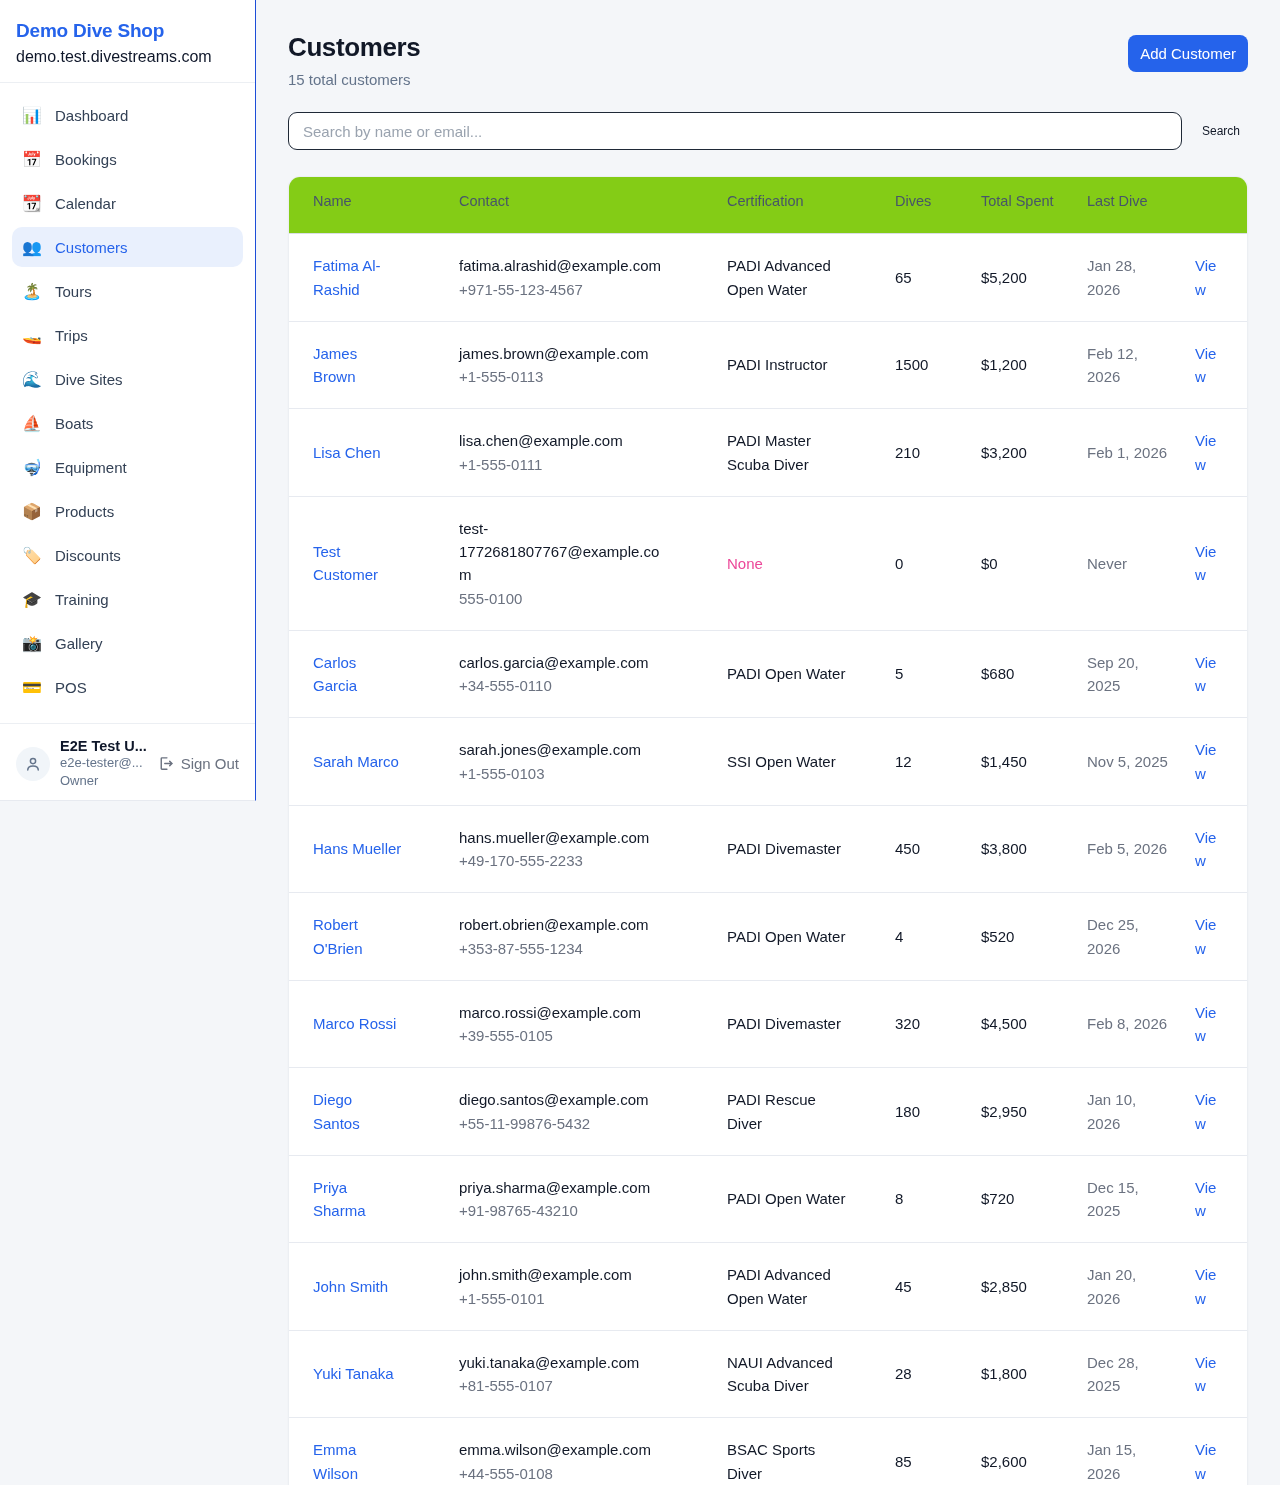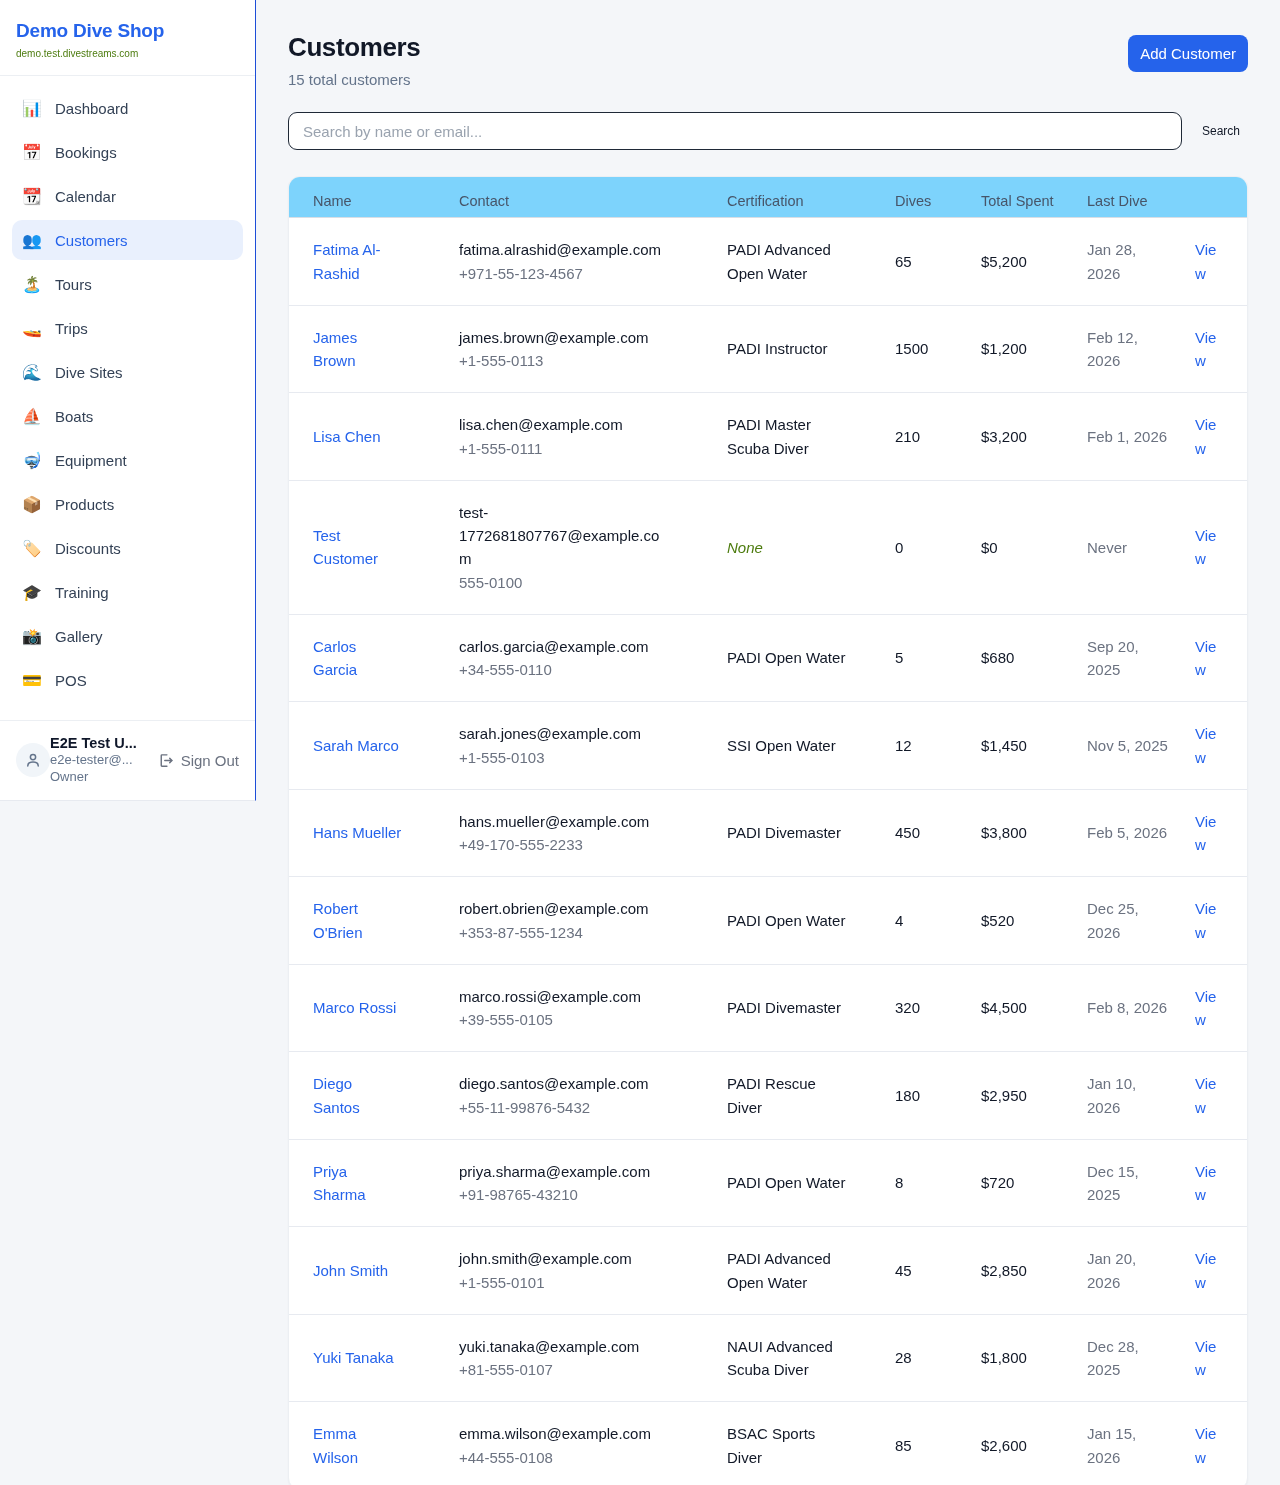--- a/index.html
+++ b/index.html
@@ -20,36 +20,36 @@
     min-width: 256px;
     background: #ffffff;
     border-right: 1px solid #1d4ed8;
     border-bottom: 1px solid #e7eaf0;
     height: 801px;
     display: flex;
     flex-direction: column;
   }
   .sidebar-header { padding: 20px 16px 16px 16px; border-bottom: 1px solid #eceff3; }
   .shop-name { color: #2563eb; font-size: 19px; font-weight: 700; letter-spacing: -0.2px; }
-  .shop-domain { color: #4d7c0f; font-size: 10px; margin-top: 6px; }
+  .shop-domain { color: #0f172a; font-size: 16px; margin-top: 6px; }
 
   .nav { padding: 12px 12px; flex: 1; }
   .nav-item {
     display: flex; align-items: center; gap: 13px;
     height: 40px; padding: 0 10px; margin-bottom: 4px;
     border-radius: 10px; cursor: pointer;
     color: #334155; font-size: 15px;
   }
   .nav-item .nav-icon { width: 20px; text-align: center; font-size: 16px; }
   .nav-item.active { background: #e9f0fd; color: #2563eb; font-weight: 500; }
 
   .user-section {
     border-top: 1px solid #eceff3;
     padding: 14px 16px;
-    display: flex; align-items: center; 
+    display: flex; align-items: center; gap: 10px;
   }
   .avatar {
     width: 34px; height: 34px; min-width: 34px; border-radius: 50%;
     background: #f1f5f9; display: flex; align-items: center; justify-content: center;
     color: #64748b;
   }
   .user-info { flex: 1; min-width: 0; }
   .user-name { font-size: 14.5px; font-weight: 700; color: #0f172a; white-space: nowrap; }
   .user-email, .user-role { font-size: 13px; color: #64748b; line-height: 1.35; white-space: nowrap; }
   .sign-out {
@@ -85,38 +85,38 @@
   .table-card {
     background: #ffffff; border-radius: 12px; overflow: hidden;
     border: 1px solid #eceff3;
     box-shadow: 0 1px 2px rgba(15,23,42,0.04);
   }
   table { width: 100%; border-collapse: collapse; table-layout: fixed; }
   col.c1 { width: 170px; } col.c2 { width: 268px; } col.c3 { width: 168px; }
   col.c4 { width: 86px; }  col.c5 { width: 106px; } col.c6 { width: 108px; }
   col.c7 { width: auto; }
   thead th {
-    background: #7dd3fc; text-align: left; font-weight: 500;
-    color: #475569; font-size: 14.5px; padding: 14px 24px 6px 0;
+    background: #84cc16; text-align: left; font-weight: 500;
+    color: #475569; font-size: 14.5px; padding: 14px 24px 22px 0;
     border-bottom: 1px solid #d9dee5; line-height: 1.4; vertical-align: middle;
   }
   thead th:first-child { padding-left: 24px; }
   tbody td {
     padding: 20px 24px 20px 0; border-bottom: 1px solid #e7eaf0;
     font-size: 15px; vertical-align: middle; line-height: 1.55;
     color: #111827; word-wrap: break-word; overflow-wrap: break-word;
   }
   tbody tr:last-child td { border-bottom: none; }
   td.c-name { padding-left: 24px; padding-right: 56px; }
   td.c-contact { padding-right: 60px; }
   td.c-cert { padding-right: 46px; }
   .name-link { color: #2563eb; font-weight: 500; text-decoration: none; cursor: pointer; }
   .email { color: #111827; }
   .phone { color: #6b7280; }
-  .muted { color: #4d7c0f; font-style: italic; }
+  .muted { color: #ec4899; }
   td.c-last { color: #6b7280; }
   .view-link { color: #2563eb; text-decoration: none; cursor: pointer; }
 </style>
 </head>
 <body>
 
 <div class="app">
 
   <aside class="sidebar">
     <div class="sidebar-header">

